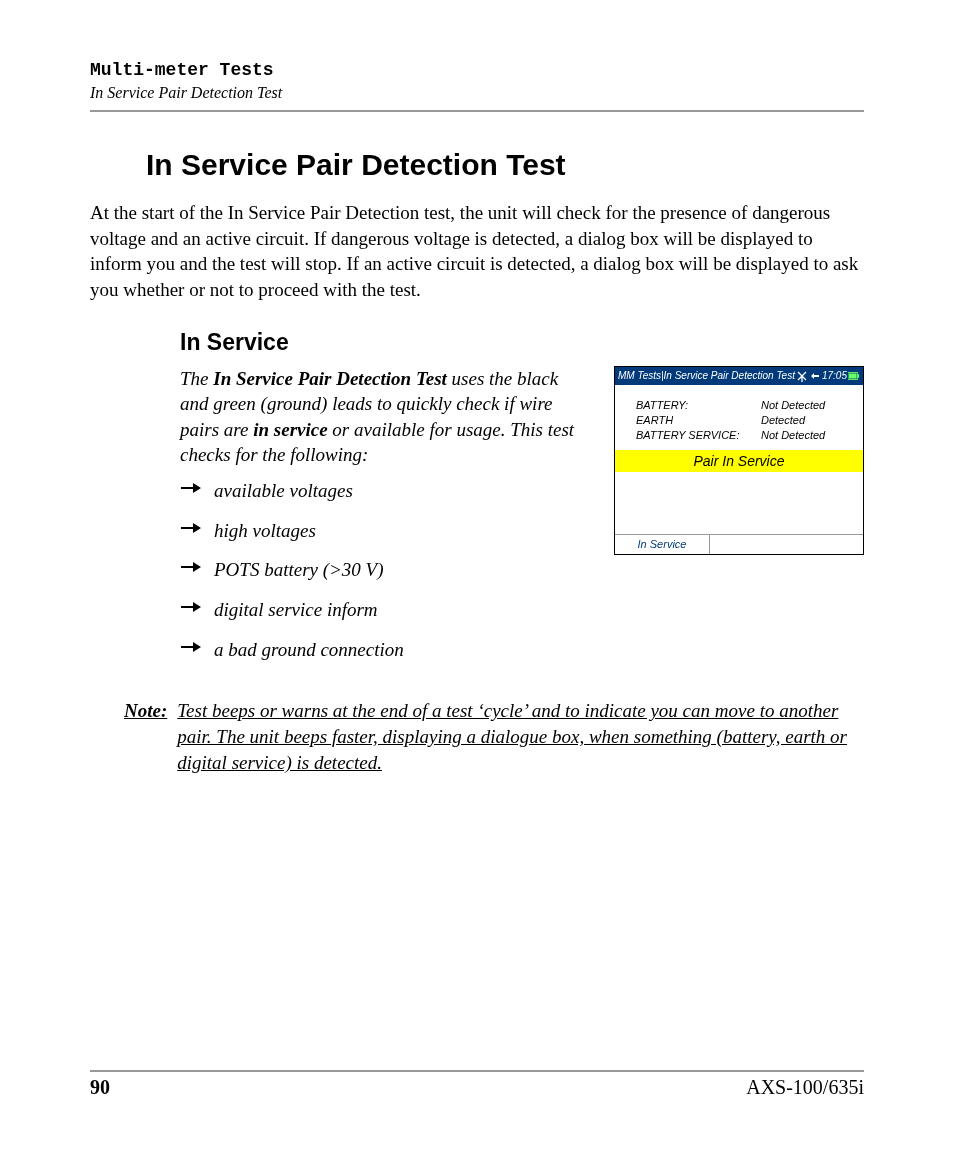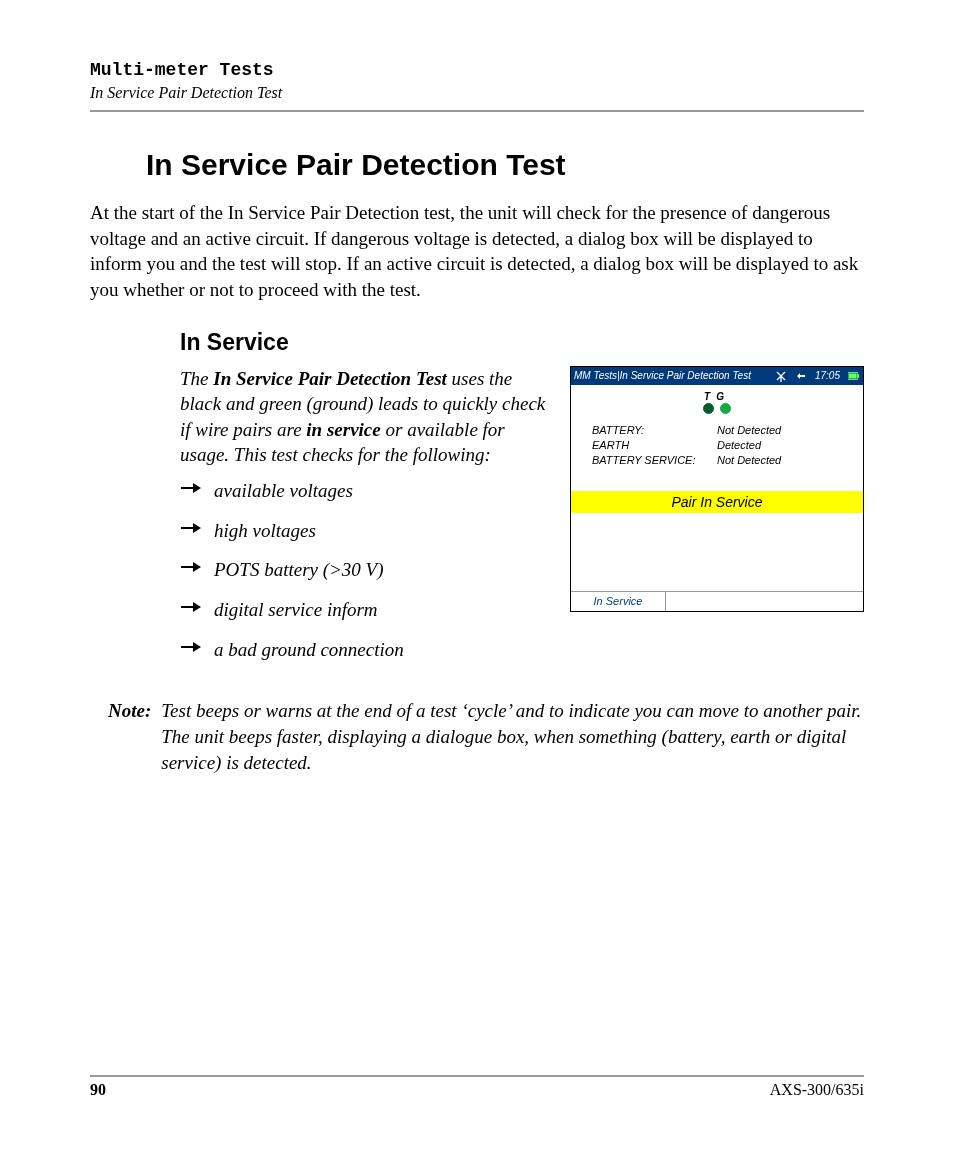--- a/index.html
+++ b/index.html
@@ -74,79 +74,80 @@
   }
   ul.arrow-list li .arrow-icon {
     position: absolute;
     left: 0;
     top: 3px;
     width: 22px;
     height: 14px;
   }
   
   .device {
-    width: 294px;
+    width: 250px;
     border: 1px solid #000;
     font-family: 'Tahoma', Arial, sans-serif;
     font-size: 11px;
     background: #fdba74;
     align-self: flex-start;
   }
   .device-titlebar {
     background: #003a7a;
     color: #fff;
     display: flex;
     align-items: center;
     padding: 1px 3px;
     height: 18px;
   }
   .device-titlebar .ttl { flex: 1; white-space: nowrap; overflow: hidden; font-size: 10px; }
-  .device-titlebar .stat { display: flex; align-items: center; gap: 8px; font-size: 10px; }
+  .device-titlebar .stat { display: flex; align-items: center; gap: 1px; font-size: 10px; }
   .device-titlebar .ico { width: 12px; height: 12px; display: inline-block; }
   .device-body { background: #fff; padding: 6px 0 0 0; }
   .tg-row { text-align: center; margin-bottom: 2px; }
   .tg-labels { font-size: 10px; letter-spacing: 6px; font-weight: 700; }
   .tg-dots { display: flex; justify-content: center; gap: 6px; margin-top: 1px; }
   .dot { width: 11px; height: 11px; border-radius: 50%; display: inline-block; }
   .dot.t { background: #0b5a2a; border: 1px solid #063; }
   .dot.g { background: #1fa83a; border: 1px solid #0a6; }
   .kv-block { padding: 8px 8px 4px 8px; }
   .kv { display: flex; font-size: 11px; margin-bottom: 3px; padding-left: 13px; }
   .kv .k { width: 125px; }
   .kv .v { flex: 1; }
   .banner {
     background: #ffff00;
     text-align: center;
     font-family: 'Verdana', sans-serif;
     font-size: 14px;
     padding: 3px 0;
-    margin: 18px 0;
+    margin: 2px 0;
   }
   .device-spacer { height: 60px; }
   .device-footer {
     border-top: 1px solid #999;
     display: flex;
     height: 20px;
   }
   .device-footer .cell {
     border-right: 1px solid #999;
     flex: 0 0 95px;
     display: flex;
     align-items: center;
     justify-content: center;
     font-size: 11px;
     color: #003a7a;
   }
   .device-footer .cell:last-child { border-right: none; flex: 1; }
   .note-row {
     display: flex;
-    margin-left: 18px;
+    margin-left: 34px;
     font-size: 19px;
     line-height: 1.35;
     gap: 10px;
+    text-decoration: underline;
   }
   .note-row .note-label {
     font-style: italic;
     font-weight: 700;
     white-space: nowrap;
   }
   .note-row .note-body { font-style: italic; flex: 1; }
   .page-footer {
     position: absolute;
     bottom: 60px;
@@ -154,21 +155,21 @@
     right: 90px;
   }
   .page-footer hr {
     border: none;
     border-top: 2px solid #999;
     margin-bottom: 4px;
   }
   .page-footer .row {
     display: flex;
     justify-content: space-between;
-    font-size: 16px;
+    font-size: 20px;
   }
   .page-footer .pn { font-weight: 700; }
   .page-footer .model { font-family: Georgia, serif; }
 </style>
 </head>
 <body>
 
 <div class="header-chapter">Multi-meter Tests</div>
 <div class="header-section">In Service Pair Detection Test</div>
 <hr class="header-rule">
@@ -230,29 +231,20 @@
           </svg>
         <span>17:05</span>
         <svg class="ico" viewBox="0 0 14 10">
             <rect x="0" y="1" width="11" height="8" fill="none" stroke="#6f6" stroke-width="1"></rect>
             <rect x="11" y="3" width="2" height="4" fill="#6f6"></rect>
             <rect x="1" y="2" width="9" height="6" fill="#6f6"></rect>
           </svg>
       </span>
     </div>
     <div class="device-body">
-      <div class="tg-row">
-        <div class="tg-labels">
-          <span>T</span><span>G</span>
-        </div>
-        <div class="tg-dots">
-          <span class="dot t"></span>
-          <span class="dot g"></span>
-        </div>
-      </div>
       <div class="kv-block">
         <div class="kv">
           <span class="k">BATTERY:</span>
           <span class="v">Not Detected</span>
         </div>
         <div class="kv">
           <span class="k">EARTH</span>
           <span class="v">Detected</span>
         </div>
         <div class="kv">
@@ -272,15 +264,15 @@
 
 <div class="note-row">
   <div class="note-label">Note:</div>
   <div class="note-body">Test beeps or warns at the end of a test ‘cycle’ and to indicate you can move to another pair. The unit beeps faster, displaying a dialogue box, when something (battery, earth or digital service) is detected.</div>
 </div>
 
 <div class="page-footer">
   <hr>
   <div class="row">
     <span class="pn">90</span>
-    <span class="model">AXS-300/635i</span>
+    <span class="model">AXS-100/635i</span>
   </div>
 </div>
 
 </body></html>

